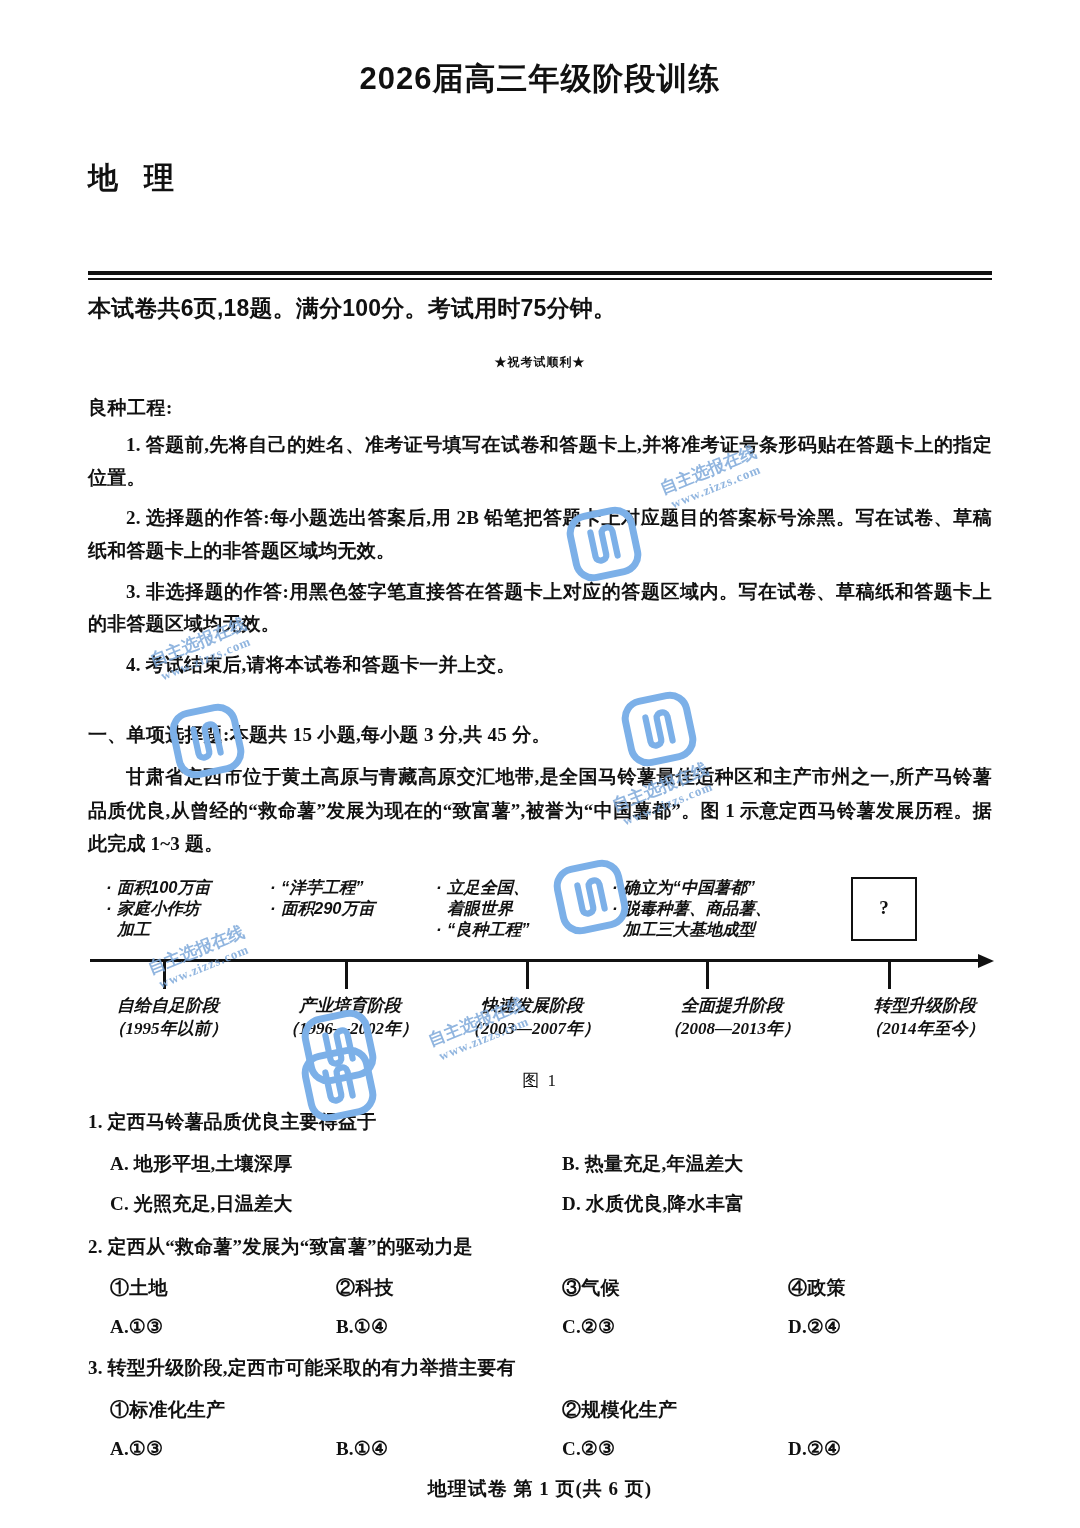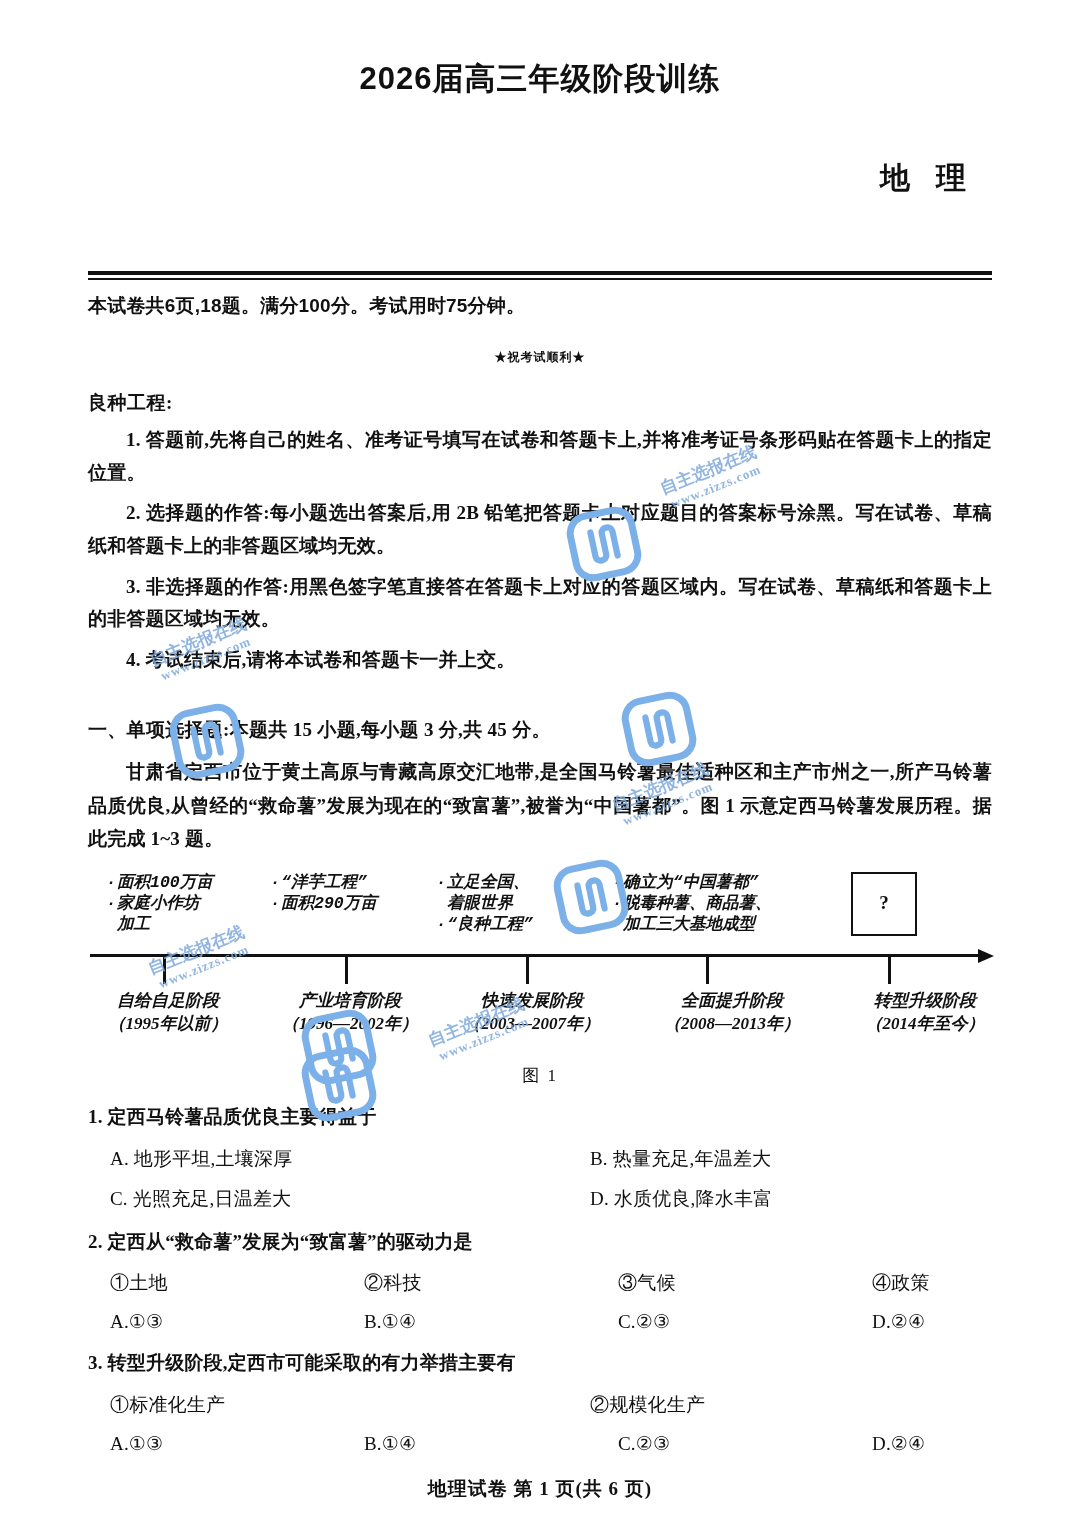--- a/index.html
+++ b/index.html
@@ -27,21 +27,21 @@
   
   .doc-title {
     text-align: center;
     font-size: 31px;
     font-weight: bold;
     letter-spacing: 1px;
     padding-top: 58px;
     font-family: "Liberation Sans", "DejaVu Sans", sans-serif;
   }
   .subject-title {
-    text-align: right;
+    text-align: left;
     font-size: 30px;
     font-weight: bold;
     letter-spacing: 26px;
     padding-top: 58px;
     font-family: "Liberation Sans", "DejaVu Sans", sans-serif;
   }
 
   
   .double-rule {
     margin-top: 72px;
@@ -56,21 +56,21 @@
   }
   .double-rule .r2 {
     position: absolute;
     left: 0; right: 0; top: 7px;
     height: 2px;
     background: #111;
   }
 
   
   .info-line {
-    font-size: 19px;
+    font-size: 23px;
     font-weight: bold;
     margin-top: 12px;
     font-family: "Liberation Sans", "DejaVu Sans", sans-serif;
     letter-spacing: 0.2px;
   }
 
   .wish-line {
     text-align: center;
     font-size: 12px;
     font-weight: bold;
@@ -124,21 +124,21 @@
     left: 0; right: 0; top: 0;
     height: 70px;
   }
   .stage-note {
     position: absolute;
     top: 0;
     font-size: 16.5px;
     line-height: 1.28;
     font-style: italic;
     font-weight: bold;
-    font-family: Liberation Mono, monospace;
+    font-family: Liberation Sans, sans-serif;
     white-space: nowrap;
   }
   .stage-note .bullet-row {
     display: block;
   }
   .stage-note .bullet-row::before {
     content: "\00B7";
     display: inline-block;
     width: 11px;
     font-weight: bold;
@@ -211,23 +211,22 @@
   .q-stem {
     font-size: 19px;
     font-weight: bold;
     letter-spacing: 0.2px;
     line-height: 1.5;
   }
   .opt-row {
     display: flex;
     margin-top: 14px;
     font-size: 19px;
-    font-weight: normal;
+    font-weight: bold;
     letter-spacing: 0.2px;
-    gap: 28px;
   }
   .opt-row > div {
     flex: 0 0 50%;
     padding-left: 22px;
     box-sizing: border-box;
   }
   .opt-row.four > div {
     flex: 0 0 25%;
   }
   .opt-row.q2-items > div {

